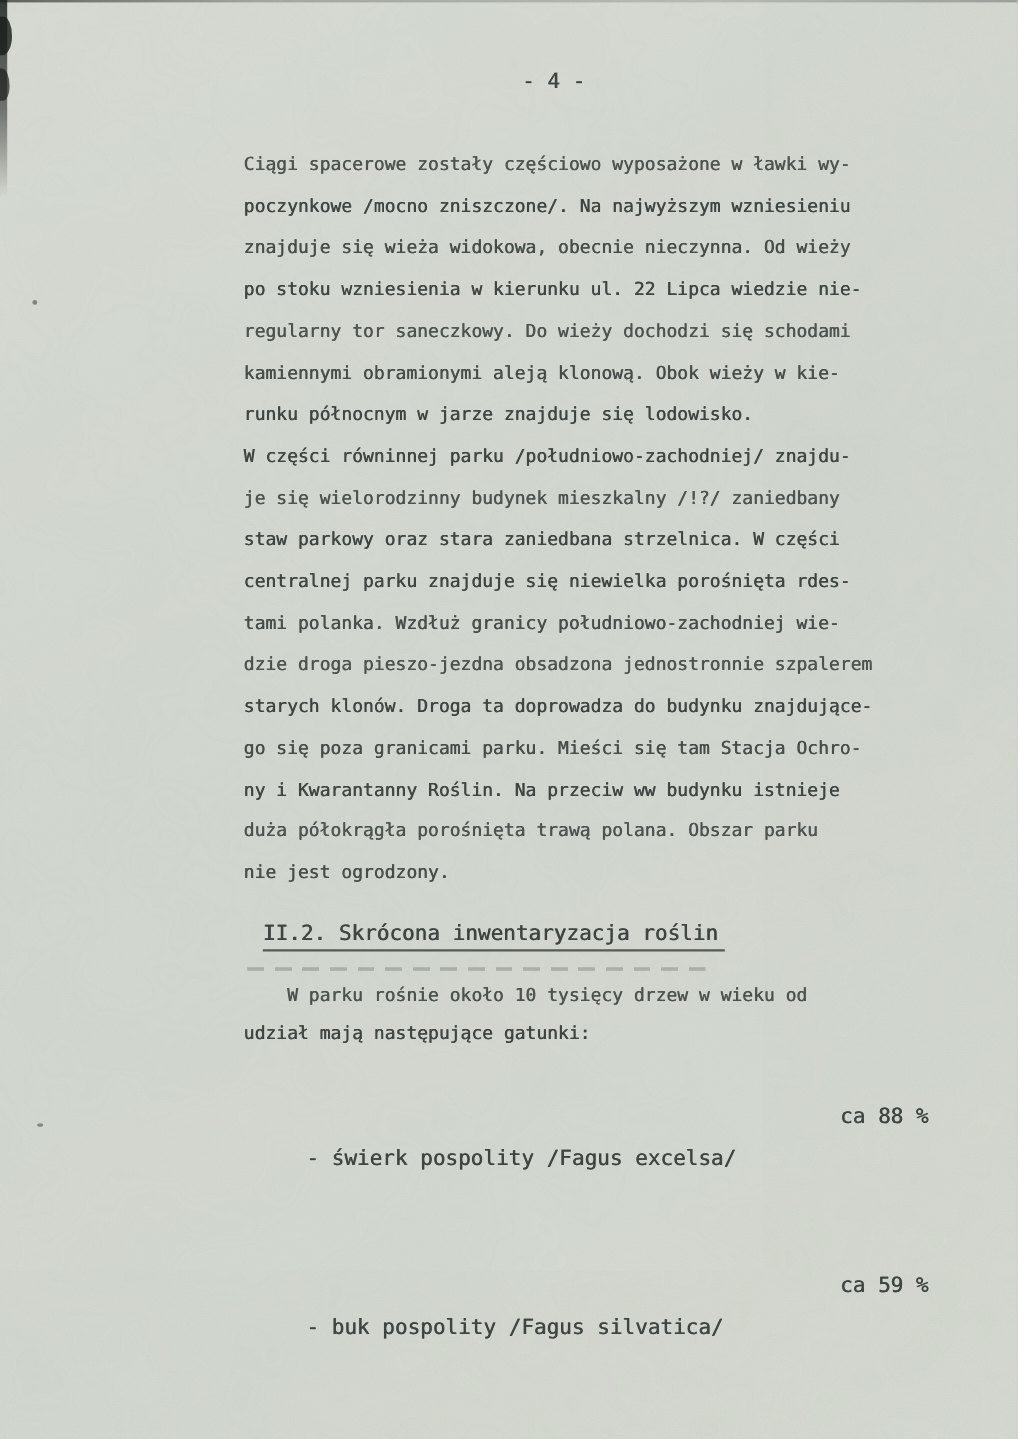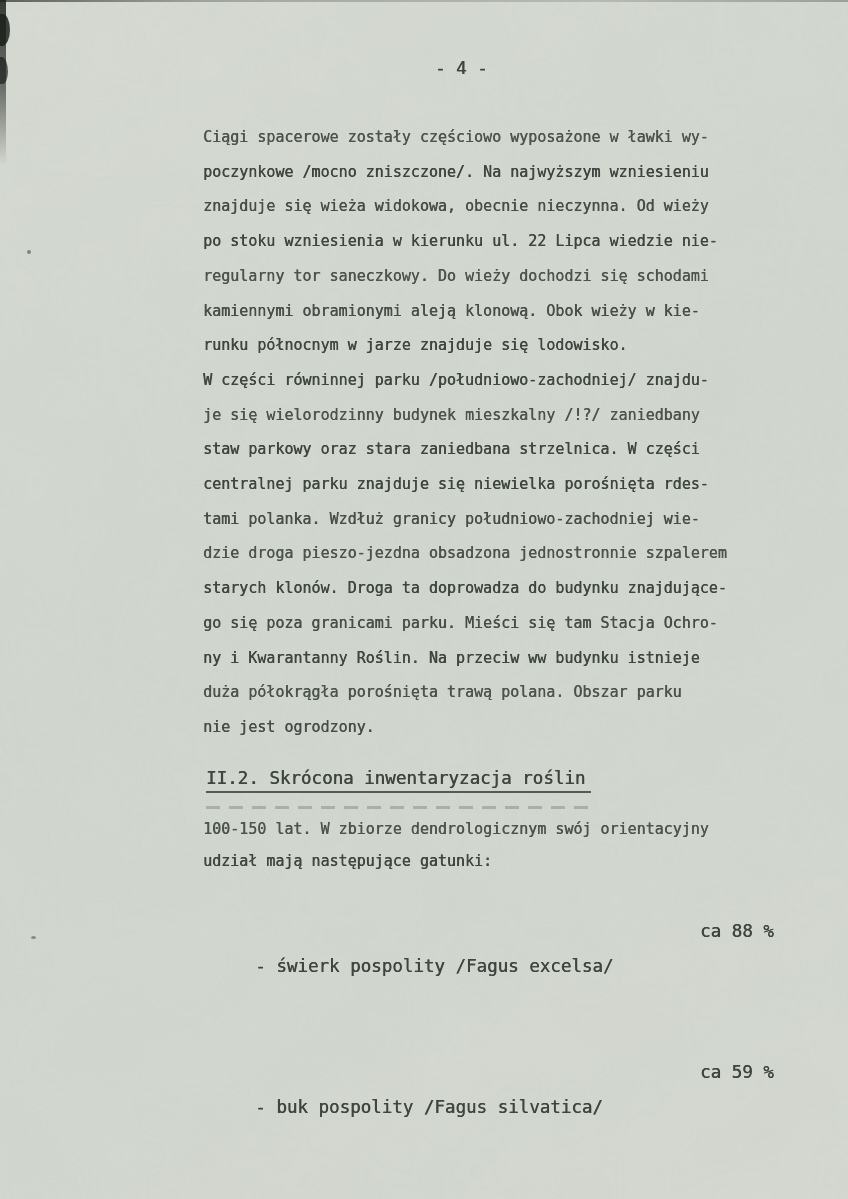--- a/index.html
+++ b/index.html
@@ -73,21 +73,21 @@
     white-space: pre;
     font-size: 15px;
     text-shadow: 0.4px 0 0 currentColor;
   }
   .para1 { top: 120px; line-height: 34.7px; }
   .para2 { top: 814px; line-height: 31.5px; }
   .tl:nth-child(3n) { opacity: .94; }
   .tl:nth-child(4n+1) { opacity: .9; }
   .heading {
     position: absolute;
-    left: 206px; top: 768px;
+    left: 219px; top: 768px;
     margin: 0;
     font-size: 17.5px;
     font-weight: normal;
     white-space: pre;
     text-shadow: 0.5px 0 0 currentColor;
   }
   .heading .heading-text {
     display: inline-block;
     border-bottom: 2px solid rgba(62,69,63,.85);
     padding-bottom: 3px;
@@ -146,21 +146,21 @@
   <div class="speck1"></div>
   <div class="speck2"></div>
 
   <div class="page-number">- 4 -</div>
 
   <div class="para para1"><div class="tl">Ciągi spacerowe zostały częściowo wyposażone w ławki wy-</div><div class="tl">poczynkowe /mocno zniszczone/. Na najwyższym wzniesieniu</div><div class="tl">znajduje się wieża widokowa, obecnie nieczynna. Od wieży</div><div class="tl">po stoku wzniesienia w kierunku ul. 22 Lipca wiedzie nie-</div><div class="tl">regularny tor saneczkowy. Do wieży dochodzi się schodami</div><div class="tl">kamiennymi obramionymi aleją klonową. Obok wieży w kie-</div><div class="tl">runku północnym w jarze znajduje się lodowisko.</div><div class="tl">W części równinnej parku /południowo-zachodniej/ znajdu-</div><div class="tl">je się wielorodzinny budynek mieszkalny /!?/ zaniedbany</div><div class="tl">staw parkowy oraz stara zaniedbana strzelnica. W części</div><div class="tl">centralnej parku znajduje się niewielka porośnięta rdes-</div><div class="tl">tami polanka. Wzdłuż granicy południowo-zachodniej wie-</div><div class="tl">dzie droga pieszo-jezdna obsadzona jednostronnie szpalerem</div><div class="tl">starych klonów. Droga ta doprowadza do budynku znajdujące-</div><div class="tl">go się poza granicami parku. Mieści się tam Stacja Ochro-</div><div class="tl">ny i Kwarantanny Roślin. Na przeciw ww budynku istnieje</div><div class="tl">duża półokrągła porośnięta trawą polana. Obszar parku</div><div class="tl">nie jest ogrodzony.</div></div>
 
   <h2 class="heading"><span class="heading-text">II.2. Skrócona inwentaryzacja roślin</span></h2>
   <div class="heading-ghost"></div>
 
-  <div class="para para2"><div class="tl">100-150 lat. W zbiorze dendrologicznym swój orientacyjny</div><div class="tl">udział mają następujące gatunki:</div></div>
+  <div class="para para2"><div class="tl">    W parku rośnie około 10 tysięcy drzew w wieku od</div><div class="tl">udział mają następujące gatunki:</div></div>
 
   <div class="species-list">
     <div class="species-row">
       <span>- świerk pospolity /Fagus excelsa/</span>
       <span class="species-share">ca 88 %</span>
     </div>
     <div class="species-row">
       <span>- buk pospolity /Fagus silvatica/</span>
       <span class="species-share">ca 59 %</span>
     </div>

